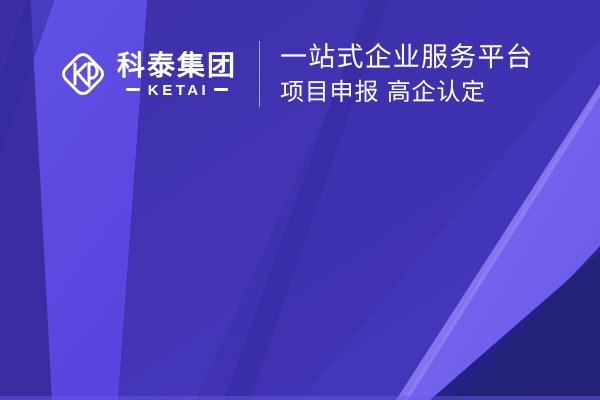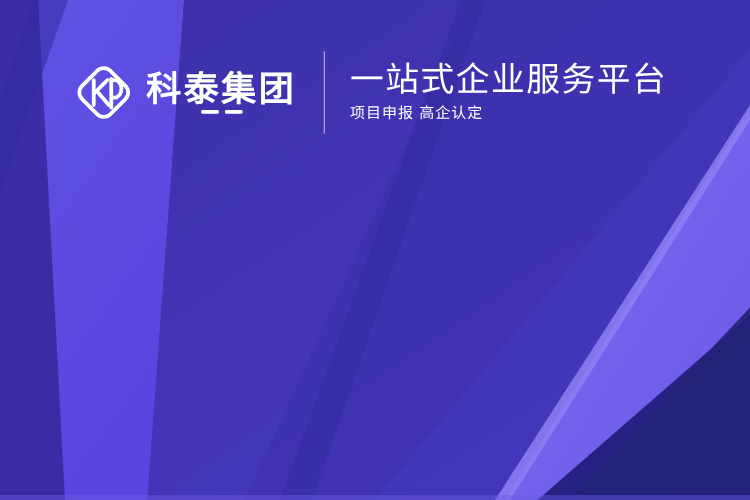--- a/index.html
+++ b/index.html
@@ -117,21 +117,21 @@
     color: #ffffff;
     font-size: 27px;
     font-weight: 400;
     letter-spacing: 1.2px;
     line-height: 1.1;
     white-space: nowrap;
   }
 
   .tagline-sub {
     color: #ffffff;
-    font-size: 12px;
+    font-size: 24px;
     font-weight: 400;
     letter-spacing: 0.8px;
     line-height: 1.15;
     white-space: nowrap;
   }
 
   
   .headline {
     position: absolute;
     left: 66px;
@@ -220,20 +220,21 @@
         <path d="M41 50 L58 70" fill="none" stroke="#ffffff" stroke-width="6" stroke-linecap="round"></path>
 
         <path d="M62 28 L62 74" fill="none" stroke="#ffffff" stroke-width="6" stroke-linecap="round"></path>
         <path d="M62 30 L70 30 A16 16 0 0 1 70 58 L62 58" fill="none" stroke="#ffffff" stroke-width="6" stroke-linejoin="round"></path>
       </svg>
 
       <div class="logo-words">
         <div class="logo-cn">科泰集团</div>
         <div class="logo-en-row">
           <span class="logo-dash"></span>
+          <span class="logo-en">KETAI</span>
           <span class="logo-dash"></span>
         </div>
       </div>
     </div>
 
     <div class="divider"></div>
 
     <div class="tagline-block">
       <div class="tagline-main">一站式企业服务平台</div>
       <div class="tagline-sub">项目申报 高企认定</div>

